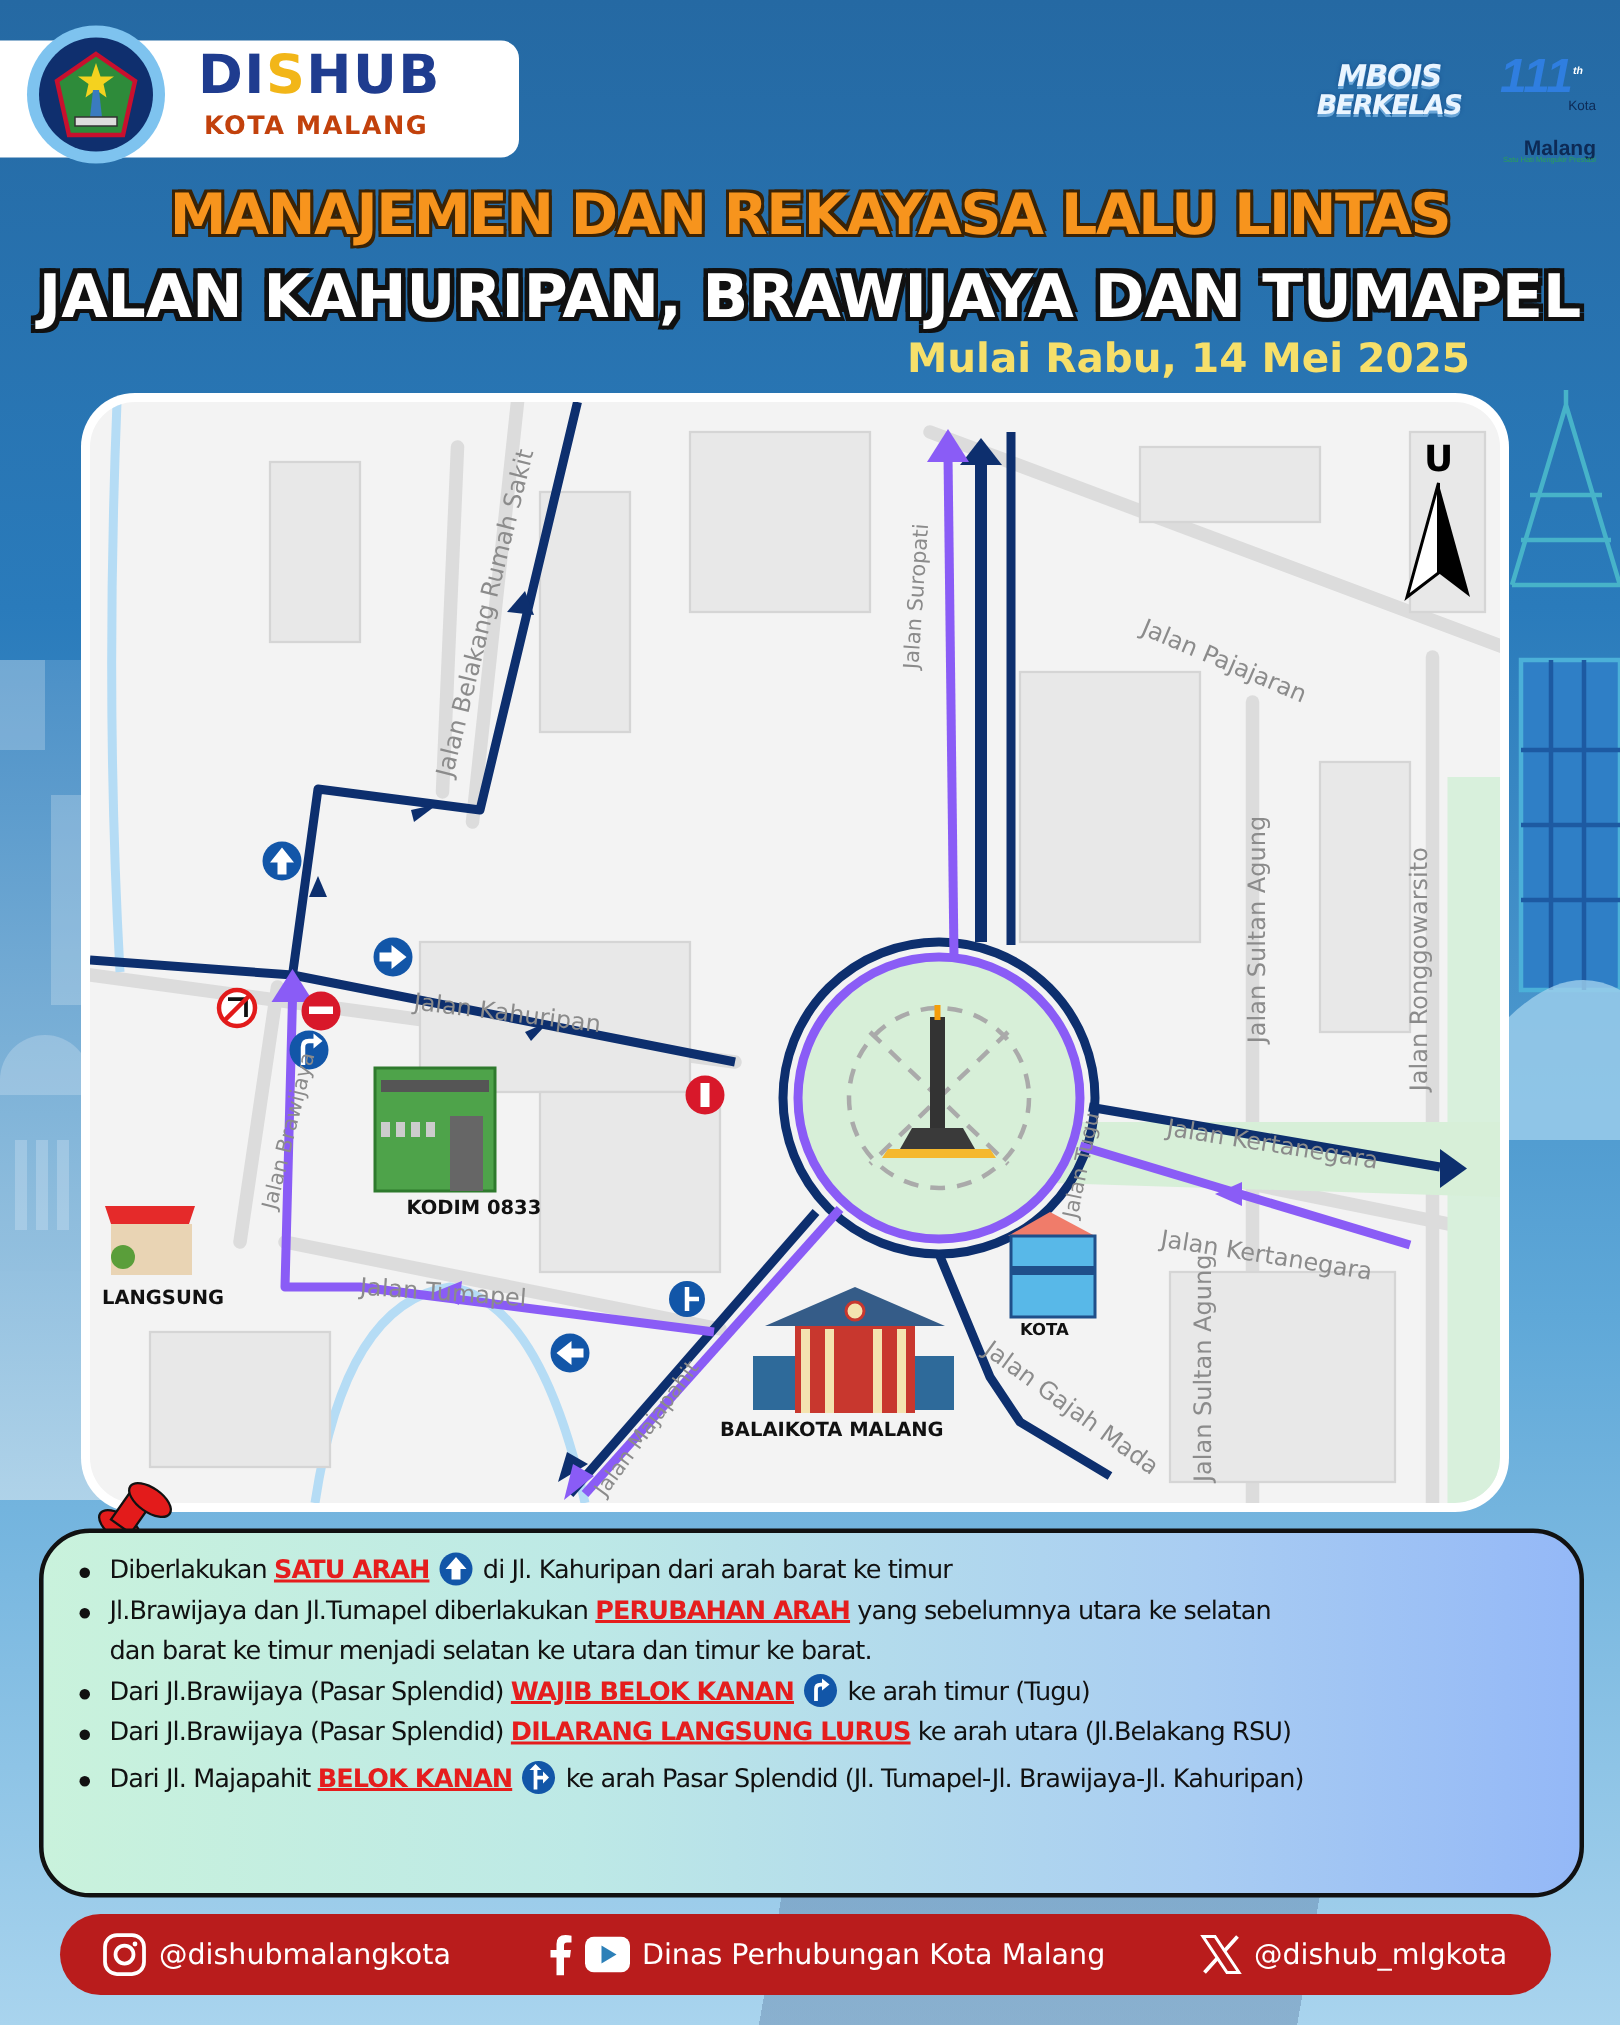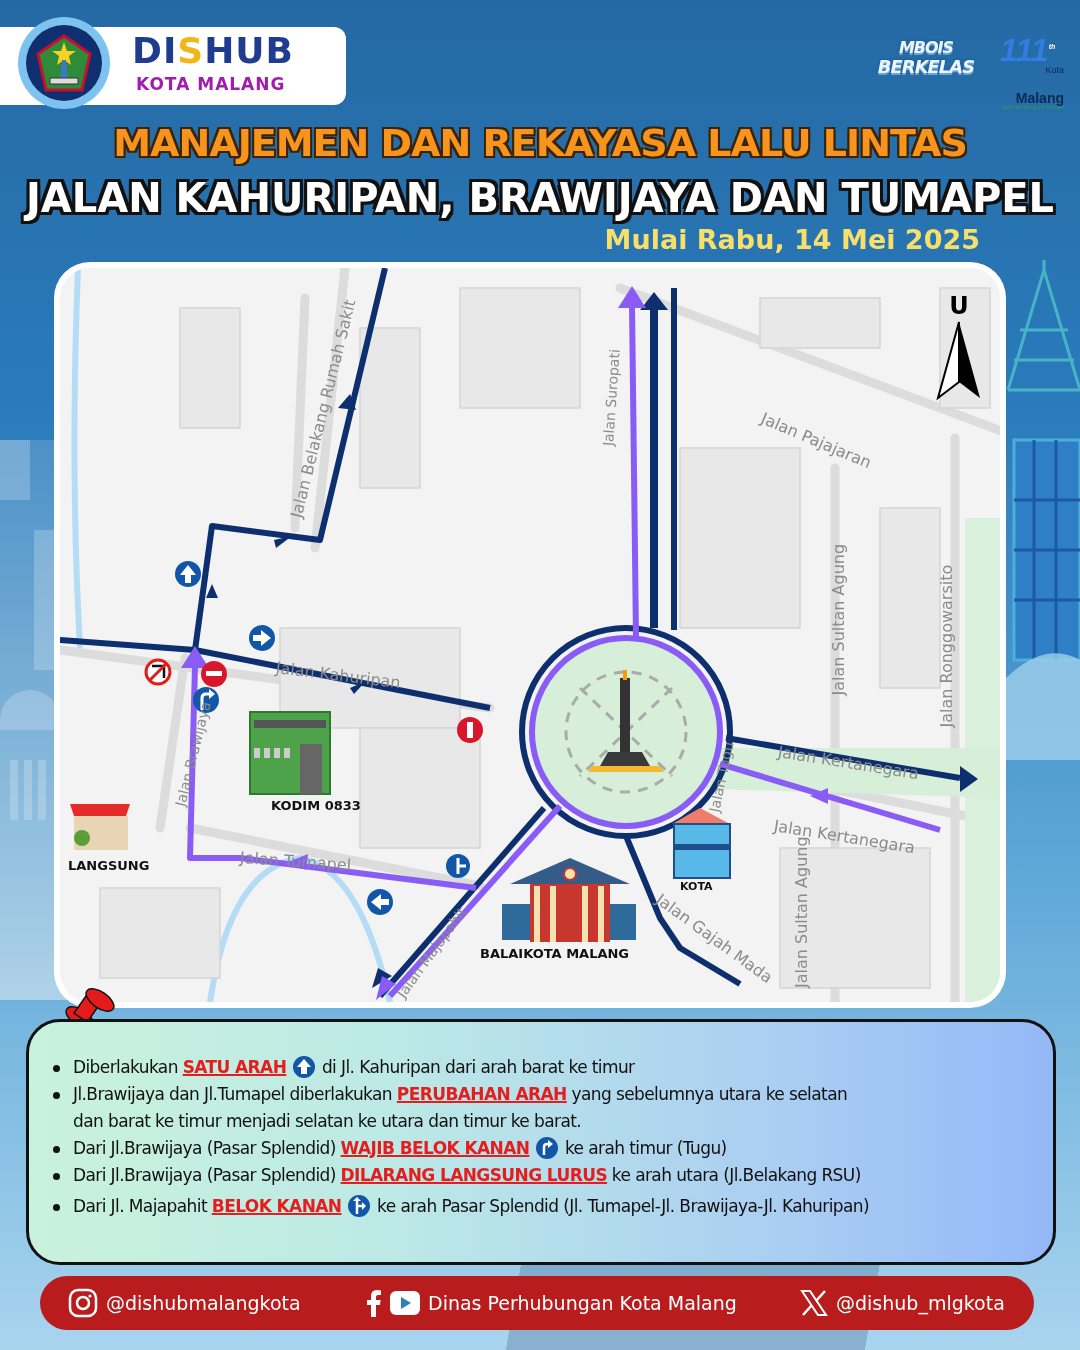--- a/index.html
+++ b/index.html
@@ -40,29 +40,29 @@
     }
     .logo-text-main {
       position: absolute; left: 132px; top: 33px;
       font-family: "DejaVu Sans", sans-serif; font-weight: 900; font-size: 36px;
       color: #1f3c8f; letter-spacing: 1px; line-height: 1;
     }
     .logo-text-main .s { color: #f2b618; }
     .logo-text-sub {
       position: absolute; left: 136px; top: 74px;
       font-family: "DejaVu Sans", sans-serif; font-weight: bold; font-size: 17px;
-      color: #a21caf; letter-spacing: 1px;
+      color: #c2410c; letter-spacing: 1px;
     }
     .mbois {
       position: absolute; left: 868px; top: 40px; width: 116px; text-align: center;
       font-family: "DejaVu Sans", sans-serif; font-weight: 900; font-style: italic;
       color: #eaf5ff; line-height: 1;
       text-shadow: 0 2px 0 #6aa6d8, 0 0 3px #184d8a;
     }
-    .mbois .l1 { font-size: 16px; letter-spacing: -1px; }
+    .mbois .l1 { font-size: 20px; letter-spacing: -1px; }
     .mbois .l2 { font-size: 18px; letter-spacing: -1px; margin-top: 2px; }
     .hut {
       position: absolute; left: 1000px; top: 34px; width: 64px; text-align: right;
       color: #0d2a55; line-height: 1;
     }
     .hut .num { font-size: 32px; font-weight: 900; font-style: italic; color: #2f7ee0; text-align:left; }
     .hut .kota { font-size: 9px; color:#0d2a55; }
     .hut .mal { font-size: 14px; font-weight: bold; color:#0d2a55;margin-top:16px; }
     .hut .tag { font-size: 5px; color: #2aa05a; }
 
@@ -109,21 +109,21 @@
     .north .u {
       font-family: "DejaVu Sans", sans-serif; font-weight: 900; font-size: 24px;
       color: #000; text-align: center; width: 100%; line-height: 1;
     }
 
     
     .notes {
       position: absolute; left: 26px; top: 1019px; width: 1030px; height: 246px;
       border: 3px solid #111; border-radius: 34px;
       background: linear-gradient(90deg, #c9f2dc 0%, #bde9e6 35%, #a9cdf2 75%, #94b8f7 100%);
-      padding: 32px 20px 0 24px;
+      padding: 12px 20px 0 24px;
     }
     .pin { position:absolute; left: 50px; top: 980px; width: 70px; height: 72px; }
     .note-item {
       position: relative; padding-left: 20px;
       font-family: "DejaVu Sans", sans-serif; font-size: 17px; color: #111;
       line-height: 27px; letter-spacing: -0.6px; white-space: nowrap;
     }
     .note-item::before {
       content: ""; position: absolute; left: 0; top: 11px; width: 7px; height: 7px;
       border-radius: 50%; background: #111;

